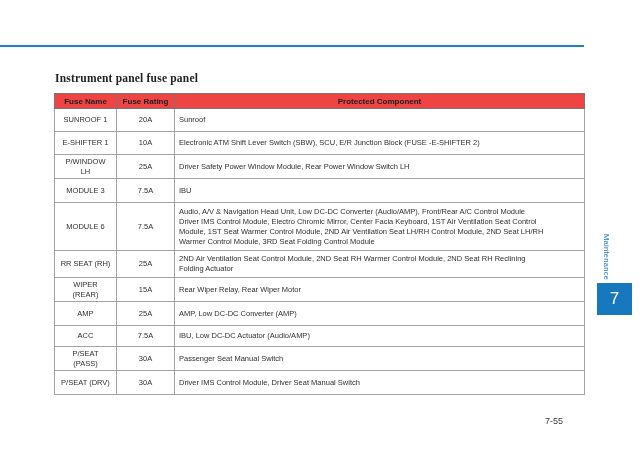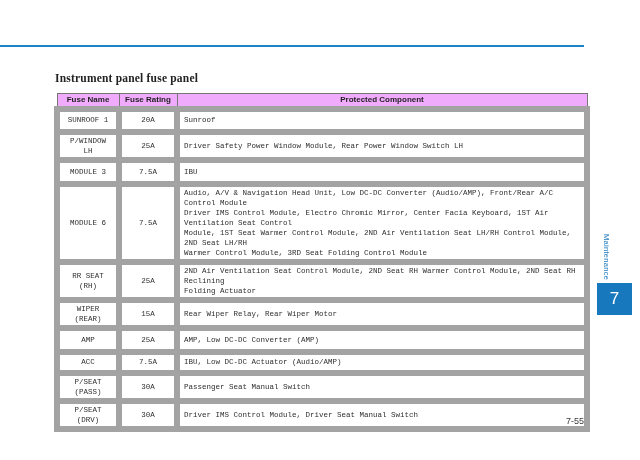--- a/index.html
+++ b/index.html
@@ -36,39 +36,38 @@
     left: 54px; top: 93px;
     width: 530px;
   }
   table.fuse-table {
     width: 530px;
     table-layout: fixed;
     border-collapse: collapse;
     border: 1px solid #666666;
   }
   table.fuse-table th {
-    background: #f0abfc;
+    background: #ef4444;
     border: 1px solid #777777;
     font-size: 8px;
     font-weight: bold;
     height: 15px;
     padding: 1px 2px;
     color: #1f1f1f;
     text-align: center;
     vertical-align: middle;
     line-height: 9px;
   }
   table.fuse-table td {
-    border: 6px solid #a3a3a3;
+    border: 1px solid #a3a3a3;
     font-size: 7.5px;
     color: #2f2f2f;
     vertical-align: middle;
     white-space: pre-line;
     line-height: 10px;
-    font-family: Liberation Mono, monospace;
   }
   td.cell-name, td.cell-rating {
     text-align: center;
     padding: 1px 2px;
   }
   td.cell-component {
     text-align: left;
     padding: 1px 2px 1px 4px;
     line-height: 11px;
   }
@@ -93,21 +92,21 @@
   }
   .section-tab .tab-number {
     color: #ffffff;
     font-size: 17px;
     font-weight: normal;
   }
   .page-number {
     position: absolute;
     left: 524px; top: 416px;
     width: 60px;
-    text-align: right;
+    text-align: center;
     font-size: 9px;
     color: #3a3a3a;
   }
 </style>
 </head>
 <body>
 
 <div class="page">
 
   <div class="top-rule"></div>
@@ -127,20 +126,25 @@
           <th>Fuse Rating</th>
           <th>Protected Component</th>
         </tr>
       </thead>
       <tbody id="fuse-table-body">
       <tr style="height: 23px;">
             <td class="cell-name">SUNROOF 1</td>
             <td class="cell-rating">20A</td>
             <td class="cell-component">Sunroof</td>
           </tr>
+          <tr style="height: 23px;">
+            <td class="cell-name">E-SHIFTER 1</td>
+            <td class="cell-rating">10A</td>
+            <td class="cell-component">Electronic ATM Shift Lever Switch (SBW), SCU, E/R Junction Block (FUSE -E-SHIFTER 2)</td>
+          </tr>
           <tr style="height: 24px;">
             <td class="cell-name">P/WINDOW
 LH</td>
             <td class="cell-rating">25A</td>
             <td class="cell-component">Driver Safety Power Window Module, Rear Power Window Switch LH</td>
           </tr>
           <tr style="height: 24px;">
             <td class="cell-name">MODULE 3</td>
             <td class="cell-rating">7.5A</td>
             <td class="cell-component">IBU</td>

